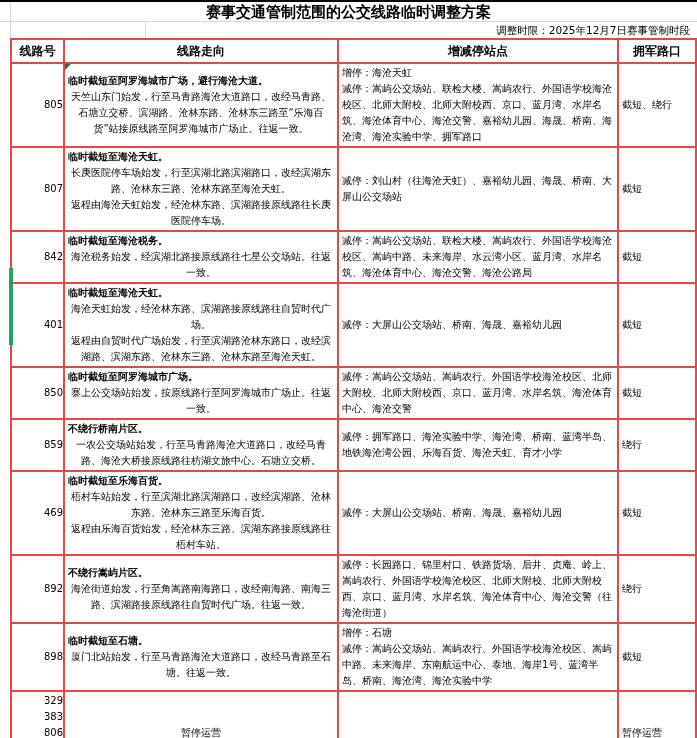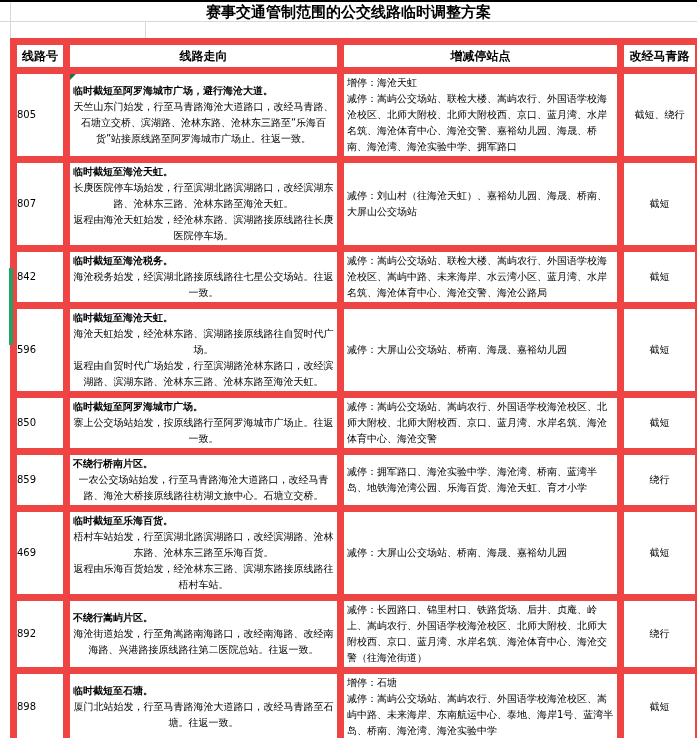--- a/index.html
+++ b/index.html
@@ -10,59 +10,60 @@
     text-align:center;font-weight:bold;font-size:15px;line-height:21px;}
   .subtitle-row{position:absolute;top:22px;left:0;width:690px;height:16px;text-align:right;
     font-size:10.5px;line-height:16px;}
 
   .gl-h1{position:absolute;top:21px;left:0;width:697px;height:1px;background:#d9d9d9;}
   .gl-v1{position:absolute;top:2px;left:10px;width:1px;height:36px;background:#d9d9d9;}
   .gl-v2{position:absolute;top:22px;left:145px;width:1px;height:16px;background:#d9d9d9;}
 
   table.main{position:absolute;top:38px;left:10px;width:685px;border-collapse:collapse;
     table-layout:fixed;border:1.5px solid #000;border-bottom:2px solid #000;}
-  th,td{border:7px solid #ef4444;vertical-align:middle;}
+  th,td{border:2px solid #ef4444;vertical-align:middle;}
   th{font-weight:bold;font-size:12px;height:20px;text-align:center;padding:1px;}
   td{font-size:10px;line-height:16px;padding:1px 3px;}
-  td.c-route{text-align:left;white-space:pre-line;padding:1px 0;}
+  td.c-route{text-align:right;white-space:pre-line;padding:1px 0;}
   td.c-dir{position:relative;}
   .dir-bold{font-weight:bold;}
   .dir-bold:empty{display:none;}
   .dir-rest{white-space:pre-line;text-align:center;}
   td.c-stops{white-space:pre-line;}
-  td.c-adj{text-align:center;}
+  td.c-adj{text-align:left;}
 
   .flag{position:absolute;top:0;left:0;width:0;height:0;
     border-top:6px solid #217346;border-right:6px solid transparent;}
   .selection-bar{position:absolute;left:9px;top:268px;width:4px;height:77px;background:#21a366;}
 </style>
 </head>
 <body>
 
 <div class="page">
 
   <div class="title-row">赛事交通管制范围的公交线路临时调整方案</div>
+  <div class="subtitle-row">调整时限：2025年12月7日赛事管制时段</div>
 
   <div class="gl-h1"></div>
   <div class="gl-v1"></div>
   <div class="gl-v2"></div>
 
   <table class="main">
     <colgroup>
       <col style="width:53px">
         <col style="width:274px">
         <col style="width:280px">
         <col style="width:78px">
     </colgroup>
     <thead>
       <tr>
         <th>线路号</th>
         <th>线路走向</th>
         <th>增减停站点</th>
-        <th>改经马青路</th>
+        <th>拥军路口</th>
       </tr>
     </thead>
     <tbody>
         <tr>
     <td class="c-route">805</td>
     <td class="c-dir">
       <div class="dir-bold">临时截短至阿罗海城市广场，避行海沧大道。</div>
       <div class="dir-rest">天竺山东门始发，行至马青路海沧大道路口，改经马青路、石塘立交桥、滨湖路、沧林东路、沧林东三路至“乐海百货”站接原线路至阿罗海城市广场止。往返一致。</div>
     <span class="flag" style="border-top-color: rgb(33, 115, 70);"></span>
           </td>
@@ -83,21 +84,21 @@
         <tr>
     <td class="c-route">842</td>
     <td class="c-dir">
       <div class="dir-bold">临时截短至海沧税务。</div>
       <div class="dir-rest">海沧税务始发，经滨湖北路接原线路往七星公交场站。往返一致。</div>
     </td>
     <td class="c-stops">减停：嵩屿公交场站、联检大楼、嵩屿农行、外国语学校海沧校区、嵩屿中路、未来海岸、水云湾小区、蓝月湾、水岸名筑、海沧体育中心、海沧交警、海沧公路局</td>
     <td class="c-adj">截短</td>
   </tr>
         <tr>
-    <td class="c-route">596</td>
+    <td class="c-route">401</td>
     <td class="c-dir">
       <div class="dir-bold">临时截短至海沧天虹。</div>
       <div class="dir-rest">海沧天虹始发，经沧林东路、滨湖路接原线路往自贸时代广场。
 返程由自贸时代广场始发，行至滨湖路沧林东路口，改经滨湖路、滨湖东路、沧林东三路、沧林东路至海沧天虹。</div>
     </td>
     <td class="c-stops">减停：大屏山公交场站、桥南、海晟、嘉裕幼儿园</td>
     <td class="c-adj">截短</td>
   </tr>
         <tr>
     <td class="c-route">850</td>
@@ -124,21 +125,21 @@
       <div class="dir-rest">梧村车站始发，行至滨湖北路滨湖路口，改经滨湖路、沧林东路、沧林东三路至乐海百货。
 返程由乐海百货始发，经沧林东三路、滨湖东路接原线路往梧村车站。</div>
     </td>
     <td class="c-stops">减停：大屏山公交场站、桥南、海晟、嘉裕幼儿园</td>
     <td class="c-adj">截短</td>
   </tr>
         <tr>
     <td class="c-route">892</td>
     <td class="c-dir">
       <div class="dir-bold">不绕行嵩屿片区。</div>
-      <div class="dir-rest">海沧街道始发，行至角嵩路南海路口，改经南海路、改经南海路、兴港路接原线路往第二医院总站。往返一致。</div>
+      <div class="dir-rest">海沧街道始发，行至角嵩路南海路口，改经南海路、南海三路、滨湖路接原线路往自贸时代广场。往返一致。</div>
     </td>
     <td class="c-stops">减停：长园路口、锦里村口、铁路货场、后井、贞庵、岭上、嵩屿农行、外国语学校海沧校区、北师大附校、北师大附校西、京口、蓝月湾、水岸名筑、海沧体育中心、海沧交警（往海沧街道）</td>
     <td class="c-adj">绕行</td>
   </tr>
         <tr>
     <td class="c-route">898</td>
     <td class="c-dir">
       <div class="dir-bold">临时截短至石塘。</div>
       <div class="dir-rest">厦门北站始发，行至马青路海沧大道路口，改经马青路至石塘。往返一致。</div>
     </td>

